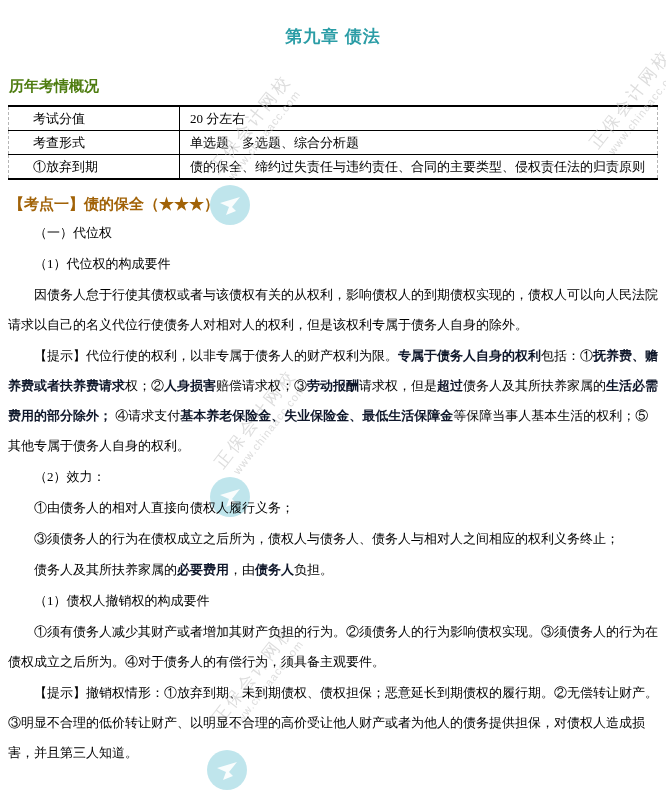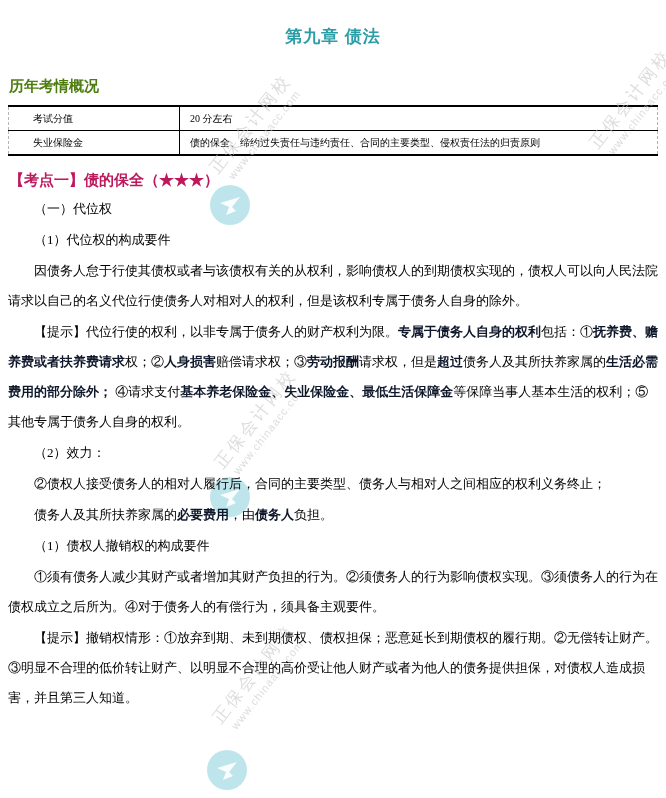--- a/index.html
+++ b/index.html
@@ -15,27 +15,27 @@
     font-size:17px; font-weight:700; color:#2b9da6; letter-spacing:1px;
   }
   .section-heading {
     margin:29px 0 0 9px;
     font-family:"Liberation Sans", sans-serif;
     font-size:15px; font-weight:700; color:#4d7c0f;
   }
   .topic-heading {
     margin:15px 0 0 9px;
     font-family:"Liberation Sans", sans-serif;
-    font-size:15px; font-weight:700; color:#be185d;
+    font-size:15px; font-weight:700; color:#a16207;
   }
   
   .exam-table {
     width:650px; margin:9px 0 0 8px;
     border-collapse:collapse; table-layout:fixed;
-    font-size:10px;
+    font-size:13px;
     border-top:2px solid #000; border-bottom:2px solid #000;
     border-left:1px dashed #b5b5b5; border-right:1px dashed #b5b5b5;
   }
   .exam-table td {
     height:23px; padding:0; vertical-align:middle;
     border-top:1px solid #000;
   }
   .exam-table tr:first-child td { border-top:none; }
   .exam-table td.label-cell {
     width:146px; padding-left:24px; border-right:1px solid #000;
@@ -100,34 +100,39 @@
 
   <h2 class="section-heading">历年考情概况</h2>
 
   <table class="exam-table">
     <tbody>
       <tr>
         <td class="label-cell">考试分值</td>
         <td class="value-cell">20 分左右</td>
       </tr>
       <tr>
-        <td class="label-cell">失业保险金</td>
+        <td class="label-cell">考查形式</td>
+        <td class="value-cell">单选题、多选题、综合分析题</td>
+      </tr>
+      <tr>
+        <td class="label-cell">①放弃到期</td>
         <td class="value-cell">债的保全、缔约过失责任与违约责任、合同的主要类型、侵权责任法的归责原则</td>
       </tr>
     </tbody>
   </table>
 
   <h3 class="topic-heading">【考点一】债的保全（★★★）</h3>
 
   <div class="content">
     <p><span>（一）代位权</span></p>
     <p><span>（1）代位权的构成要件</span></p>
     <p><span>因债务人怠于行使其债权或者与该债权有关的从权利，影响债权人的到期债权实现的，债权人可以向人民法院请求以自己的名义代位行使债务人对相对人的权利，但是该权利专属于债务人自身的除外。</span></p>
     <p><span>【提示】代位行使的权利，以非专属于债务人的财产权利为限。</span><span class="run-em">专属于债务人自身的权利</span><span>包括：①</span><span class="run-em">抚养费、赡养费或者扶养费请求</span><span>权；②</span><span class="run-em">人身损害</span><span>赔偿请求权；③</span><span class="run-em">劳动报酬</span><span>请求权，但是</span><span class="run-em">超过</span><span>债务人及其所扶养家属的</span><span class="run-em">生活必需费用的部分除外；</span><span> ④请求支付</span><span class="run-em">基本养老保险金、失业保险金、最低生活保障金</span><span>等保障当事人基本生活的权利；⑤其他专属于债务人自身的权利。</span></p>
     <p><span>（2）效力：</span></p>
-    <p><span>②债权人接受债务人的相对人履行后，合同的主要类型、债务人与相对人之间相应的权利义务终止；</span></p>
+    <p><span>①由债务人的相对人直接向债权人履行义务；</span></p>
+    <p><span>③须债务人的行为在债权成立之后所为，债权人与债务人、债务人与相对人之间相应的权利义务终止；</span></p>
     <p><span>债务人及其所扶养家属的</span><span class="run-em">必要费用</span><span>，由</span><span class="run-em">债务人</span><span>负担。</span></p>
     <p><span>（1）债权人撤销权的构成要件</span></p>
     <p><span>①须有债务人减少其财产或者增加其财产负担的行为。②须债务人的行为影响债权实现。③须债务人的行为在债权成立之后所为。④对于债务人的有偿行为，须具备主观要件。</span></p>
     <p><span>【提示】撤销权情形：①放弃到期、未到期债权、债权担保；恶意延长到期债权的履行期。②无偿转让财产。③明显不合理的低价转让财产、以明显不合理的高价受让他人财产或者为他人的债务提供担保，对债权人造成损害，并且第三人知道。</span></p>
   </div>
 
 </div>
 
 </body></html>

